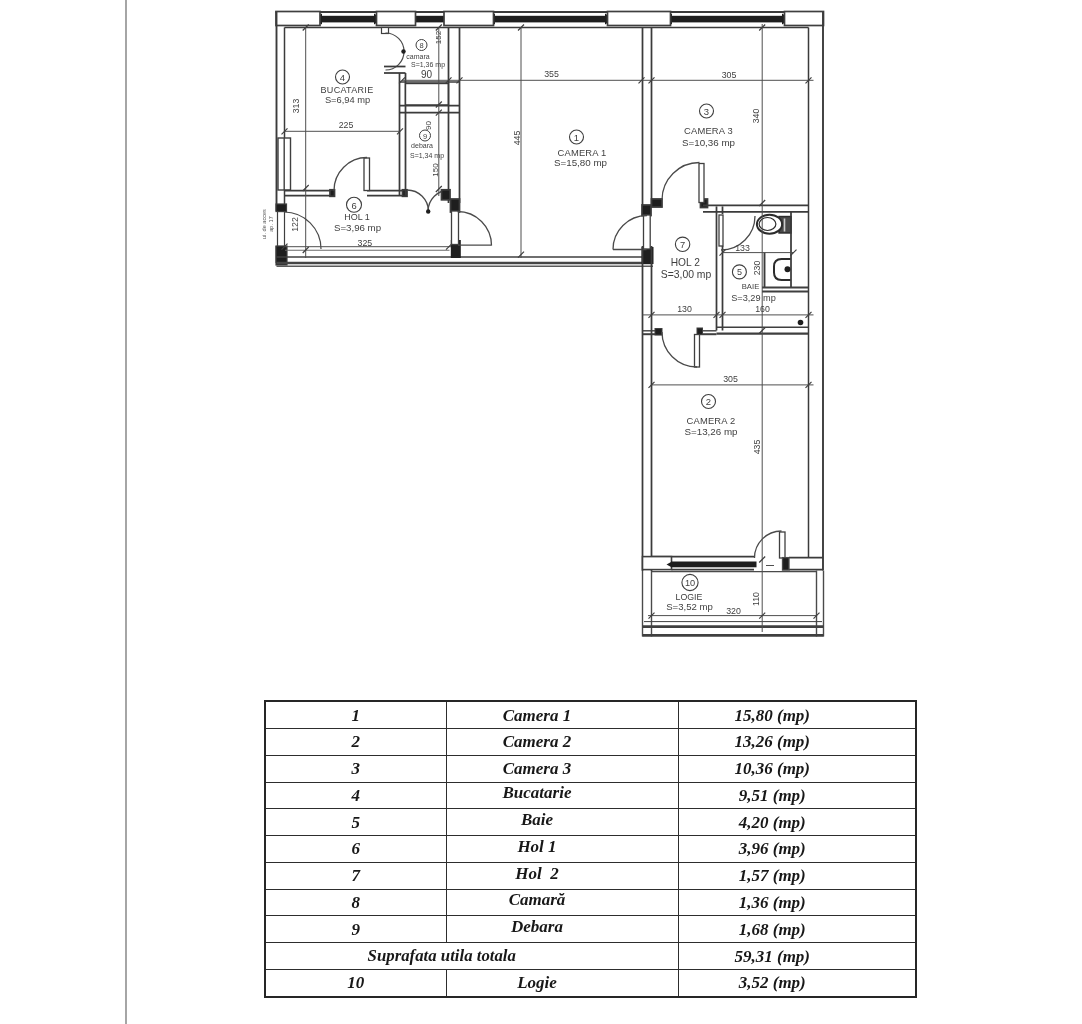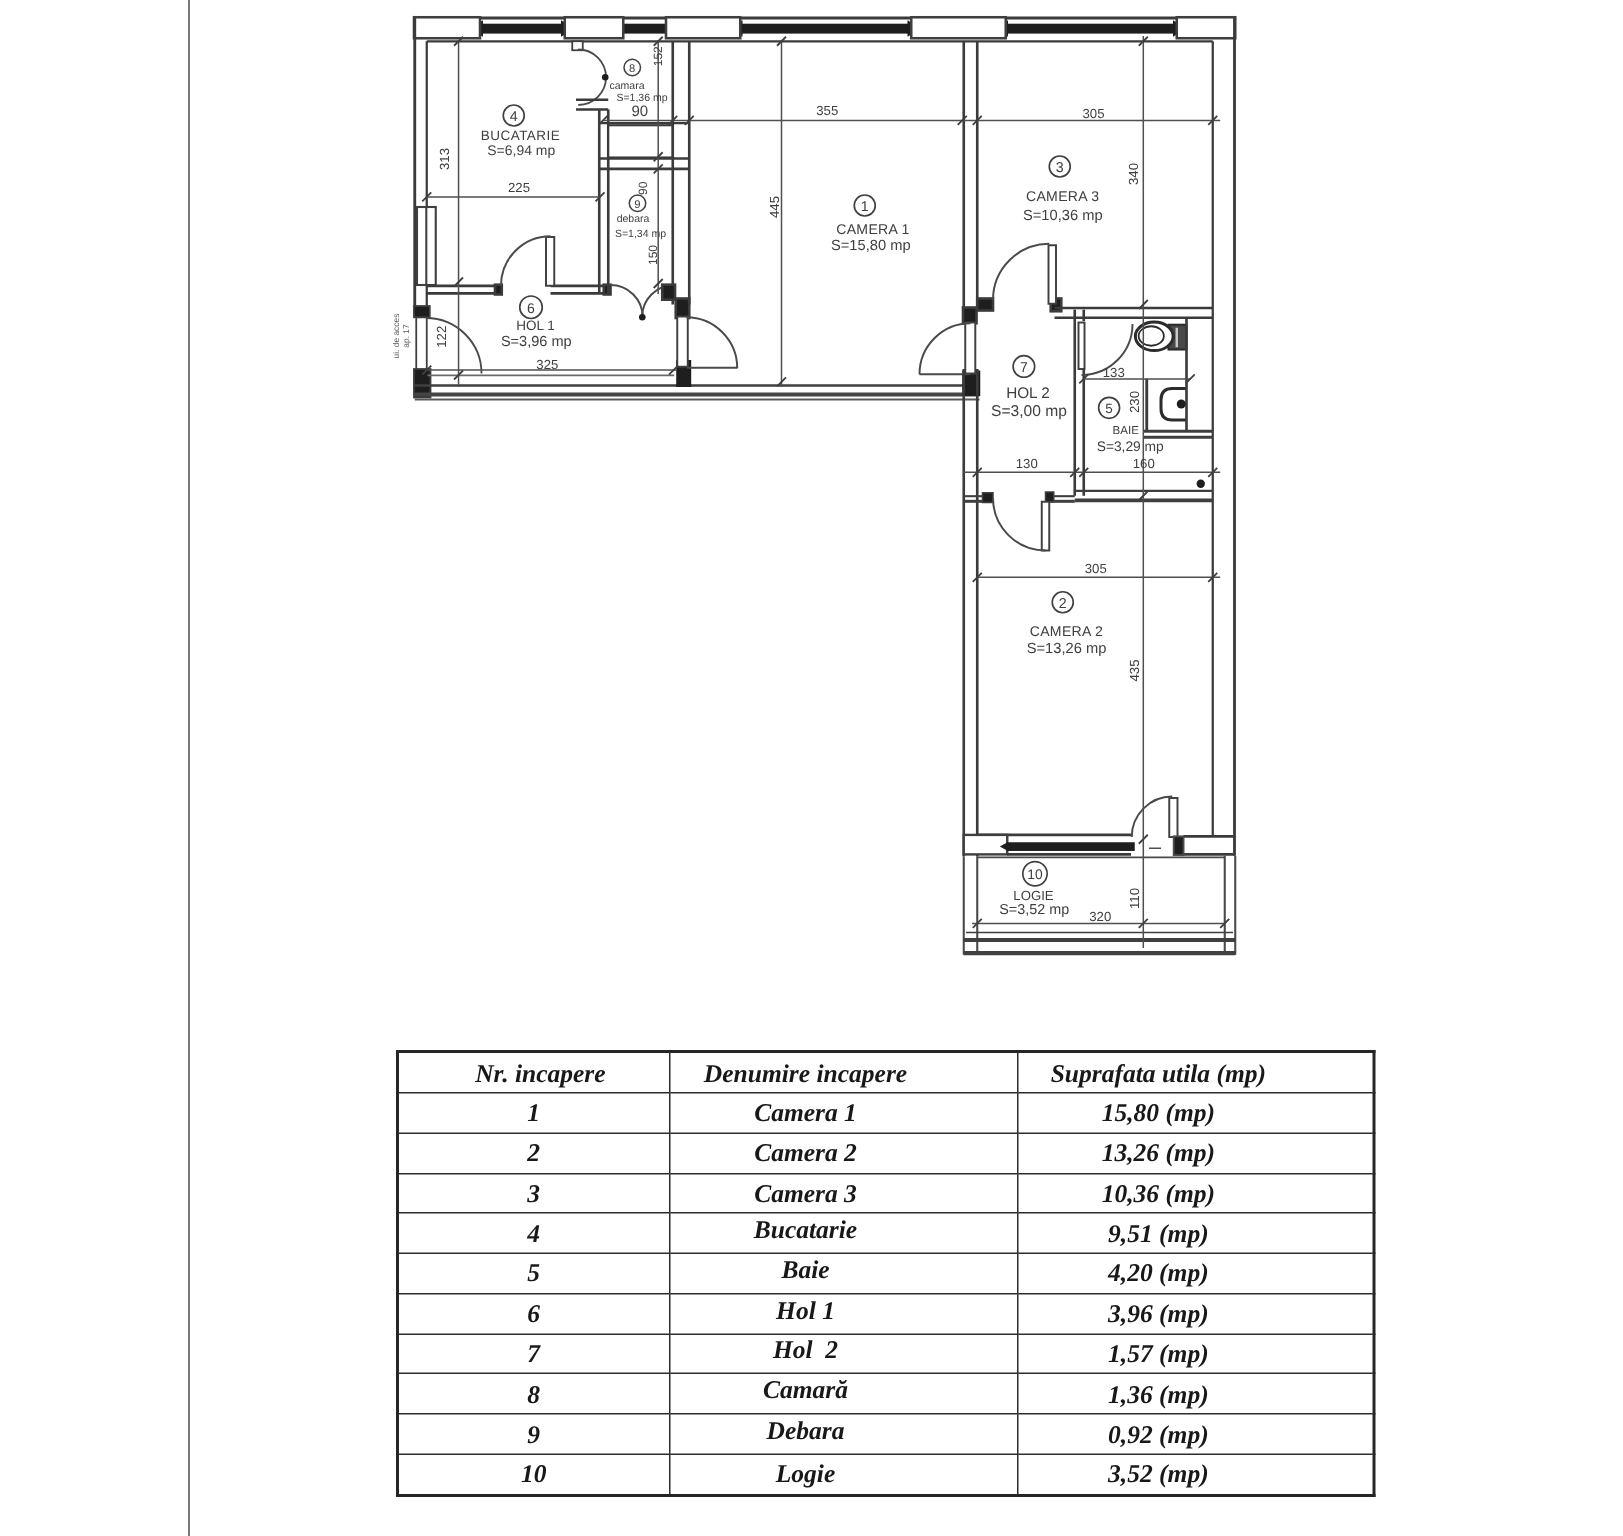--- a/index.html
+++ b/index.html
@@ -410,25 +410,20 @@
 
 <div id="tbl">
 <table>
 <colgroup>
         <col style="width:181px">
         <col style="width:232px">
         <col style="width:238px">
       </colgroup>
 <tbody>
 
-<tr>
-          <td style="padding-left:9px">Nr. incapere</td>
-          <td class="c2">Denumire incapere</td>
-          <td class="c3">Suprafata utila (mp)</td>
-        </tr>
 
 <tr>
           <td>1</td>
           <td class="c2">Camera 1</td>
           <td class="c3">15,80 (mp)</td>
         </tr>
 
 <tr>
           <td>2</td>
           <td class="c2">Camera 2</td>
@@ -467,23 +462,27 @@
 
 <tr>
           <td>8</td>
           <td class="c2"><span class="u">Camară</span></td>
           <td class="c3">1,36 (mp)</td>
         </tr>
 
 <tr>
           <td>9</td>
           <td class="c2"><span class="u">Debara</span></td>
-          <td class="c3">0,92 (mp)</td>
-        </tr>
-
+          <td class="c3">1,68 (mp)</td>
+        </tr>
+
+<tr>
+          <td colspan="2" style="font-size:16.8px;text-align:center;padding-right:60px">Suprafata utila totala</td>
+          <td class="c3">59,31 (mp)</td>
+        </tr>
 
 <tr>
           <td>10</td>
           <td class="c2">Logie</td>
           <td class="c3">3,52 (mp)</td>
         </tr>
 </tbody>
 </table>
 </div>
 

